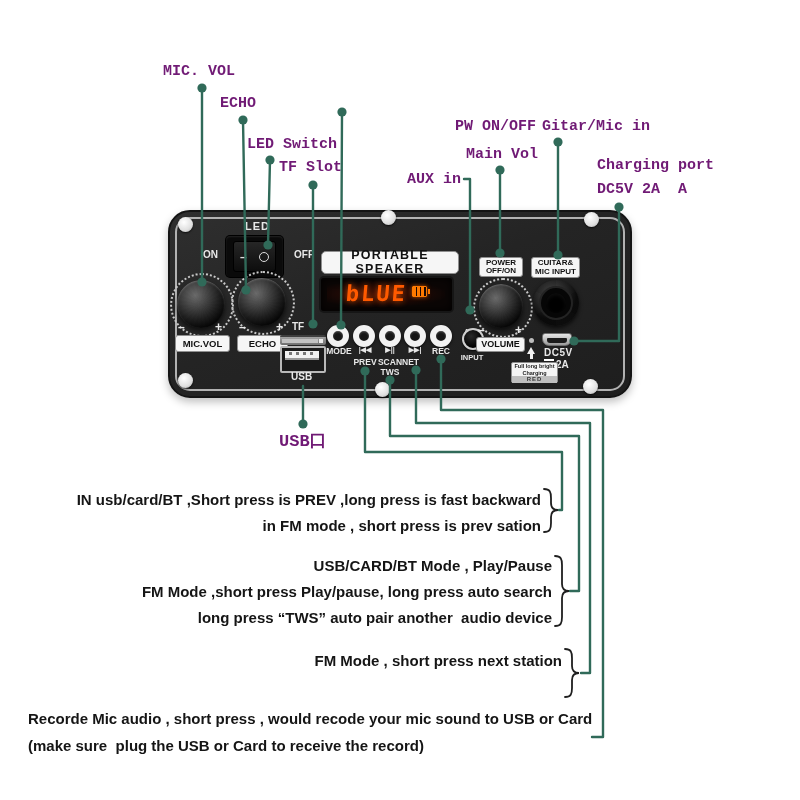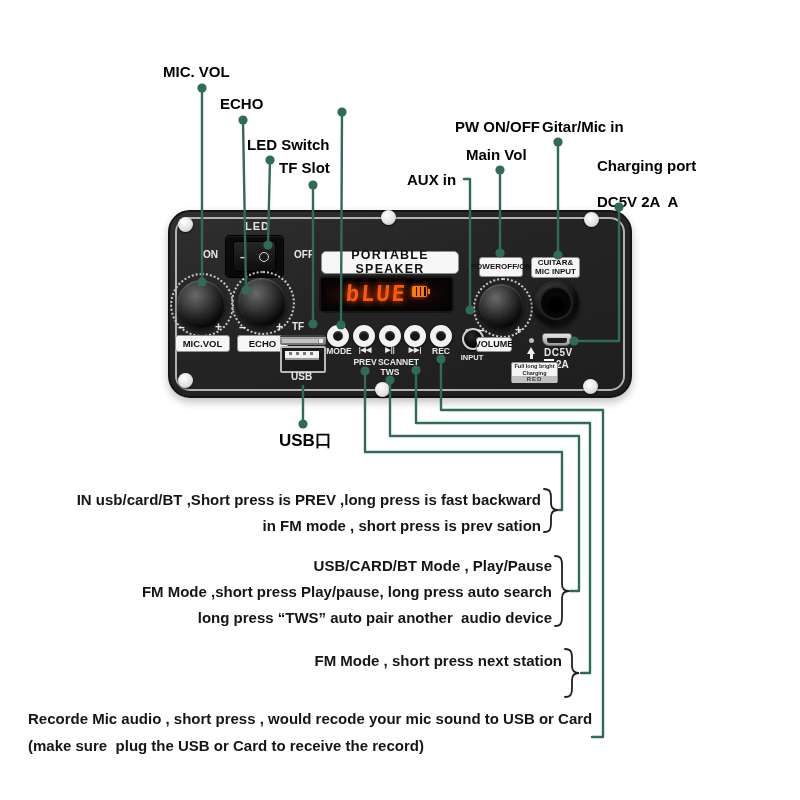--- a/index.html
+++ b/index.html
@@ -1,18 +1,18 @@
 <!DOCTYPE html>
 <html><head>
 <meta charset="utf-8">
 <style>
   html,body{margin:0;padding:0;background:#fff;}
   .canvas{position:relative;width:800px;height:800px;background:#ffffff;overflow:hidden;
           font-family:"Liberation Sans",sans-serif;}
-  .ann{position:absolute;font-size:15px;font-weight:700;color:#000000;white-space:pre;}
+  .ann{position:absolute;font-size:15px;font-weight:700;color:#701a75;white-space:pre;font-family:Liberation Mono, monospace;}
   .note{position:absolute;font-weight:700;color:#151515;font-size:15px;}
   .note div{white-space:pre;}
   .r{text-align:right;}
   
   .board{position:absolute;left:168px;top:210px;width:464px;height:188px;border-radius:22px;
          background:linear-gradient(160deg,#2f2f2f,#242424 45%,#1e1e1e);
          border:2px solid #141414;box-sizing:border-box;box-shadow:0 4px 8px rgba(0,0,0,.25);}
   .board-outline{position:absolute;left:175px;top:217px;width:450px;height:174px;border-radius:15px;
          border:2px solid #c2c2c2;box-sizing:border-box;opacity:.9;}
   .screw{position:absolute;width:15px;height:15px;border-radius:50%;
@@ -91,21 +91,21 @@
 
   <div class="ann" style="left:163px;top:63px;">MIC. VOL</div>
   <div class="ann" style="left:220px;top:95px;">ECHO</div>
   <div class="ann" style="left:247px;top:136px;">LED Switch</div>
   <div class="ann" style="left:279px;top:159px;">TF Slot</div>
   <div class="ann" style="left:407px;top:171px;">AUX in</div>
   <div class="ann" style="left:455px;top:118px;">PW ON/OFF</div>
   <div class="ann" style="left:542px;top:118px;">Gitar/Mic in</div>
   <div class="ann" style="left:466px;top:146px;">Main Vol</div>
   <div class="ann" style="left:597px;top:157px;">Charging port</div>
-  <div class="ann" style="left:597px;top:181px;margin-top:12px;">DC5V 2A  A</div>
+  <div class="ann" style="left:597px;top:181px;">DC5V 2A  A</div>
   <div class="ann" style="left:279px;top:429px;font-size:17px;font-weight:600;">USB口</div>
 
   <div class="board"></div>
   <div class="board-outline"></div>
 
   <div class="screw" style="left:178px;top:217px;"></div>
   <div class="screw" style="left:381px;top:210px;"></div>
   <div class="screw" style="left:584px;top:212px;"></div>
   <div class="screw" style="left:178px;top:373px;"></div>
   <div class="screw" style="left:375px;top:382px;"></div>
@@ -163,29 +163,29 @@
   <div class="btxt" style="left:401px;top:346px;width:28px;font-size:7px;text-align:center;">▶▶|</div>
   <div class="btxt" style="left:402px;top:357px;width:26px;font-size:8.5px;">NET</div>
   <div class="btxt" style="left:427px;top:346px;width:28px;font-size:8.5px;text-align:center;">REC</div>
 
   <div class="btxt" style="left:457px;top:311px;width:30px;font-size:7.5px;text-align:center;line-height:1.15;">
     <div>AUX</div>
     <div>INPUT</div>
   </div>
   <div class="jack35"></div>
 
-  <div class="wlabel" style="left:479px;top:257px;width:44px;height:20px;font-size:8px;flex-direction:row;text-align:right;">
+  <div class="wlabel" style="left:479px;top:257px;width:44px;height:20px;font-size:8px;flex-direction:column;text-align:right;">
     <div>POWER</div>
     <div>OFF/ON</div>
   </div>
   <div class="ring" style="left:473px;top:278px;width:56px;height:56px;"></div>
   <div class="knob" style="left:479px;top:284px;width:44px;height:44px;"></div>
   <div class="btxt" style="left:478px;top:323px;font-size:12px;">–</div>
   <div class="btxt" style="left:515px;top:323px;font-size:12px;">+</div>
-  <div class="wlabel" style="left:476px;top:337px;width:36px;height:15px;font-size:9px;">VOLUME</div>
+  <div class="wlabel" style="left:476px;top:337px;width:49px;height:15px;font-size:9px;">VOLUME</div>
 
   <div class="wlabel" style="left:531px;top:257px;width:49px;height:21px;font-size:8px;flex-direction:column;">
     <div>CUITAR&amp;</div>
     <div>MIC INPUT</div>
   </div>
   <div class="jack-outer"></div>
   <div class="jack-mid"></div>
   <div class="jack-hole"></div>
 
   <div class="chg-led"></div>

